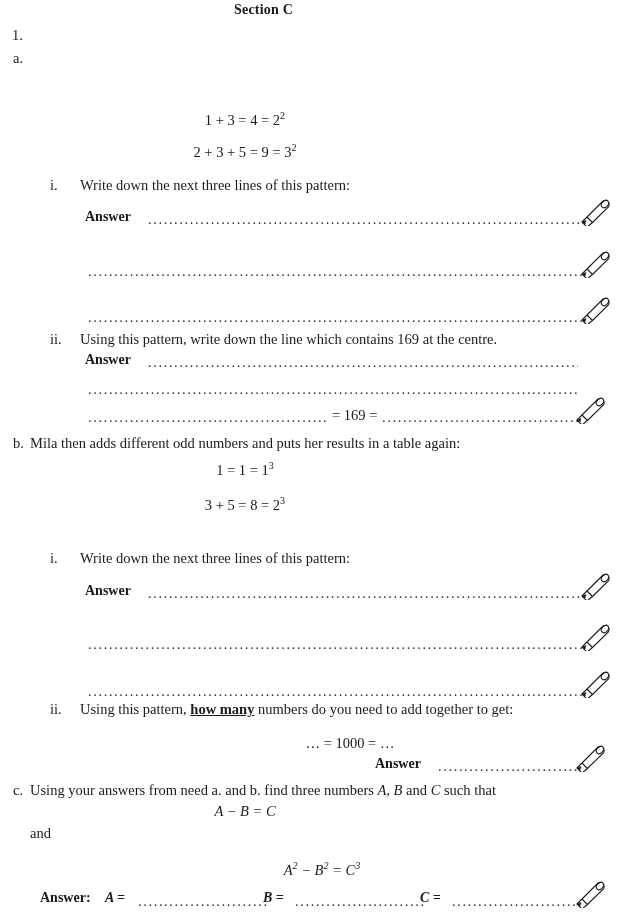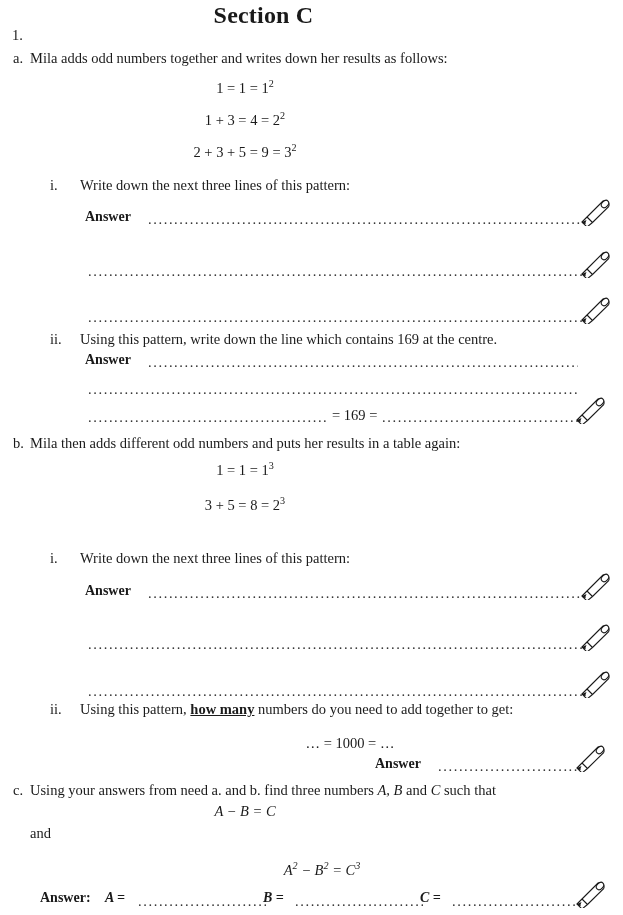--- a/index.html
+++ b/index.html
@@ -22,21 +22,21 @@
     height: 915px;
   }
 
   
   .section-title {
     position: absolute;
     top: 2px;
     left: 0;
     width: 527px;
     text-align: center;
-    font-size: 24px;
+    font-size: 14px;
     font-weight: bold;
     letter-spacing: 0.2px;
   }
 
   
   .abs { position: absolute; font-size: 14.5px; line-height: 1.25; white-space: nowrap; }
 
   
   .q-number { left: 12px; top: 26px; }
 
@@ -91,25 +91,21 @@
 </head>
 <body>
 
 <div class="page">
 
   <div class="section-title">Section C</div>
 
   <div class="abs q-number">1.</div>
 
   <div class="abs part-letter" style="top:49px;">a.</div>
-  <div class="abs part-text" style="top:49px;">Mila adds odd numbers together and writes down her results as follows:</div>
-
-  <div class="equation" style="top:80px;">
-    <span>1 = 1 = 1</span><sup>2</sup>
-  </div>
+
   <div class="equation" style="top:112px;">
     <span>1 + 3 = 4 = 2</span><sup>2</sup>
   </div>
   <div class="equation" style="top:144px;">
     <span>2 + 3 + 5 = 9 = 3</span><sup>2</sup>
   </div>
 
   <div class="abs roman-num" style="top:176px;">i.</div>
   <div class="abs roman-text" style="top:176px;">Write down the next three lines of this pattern:</div>
 

